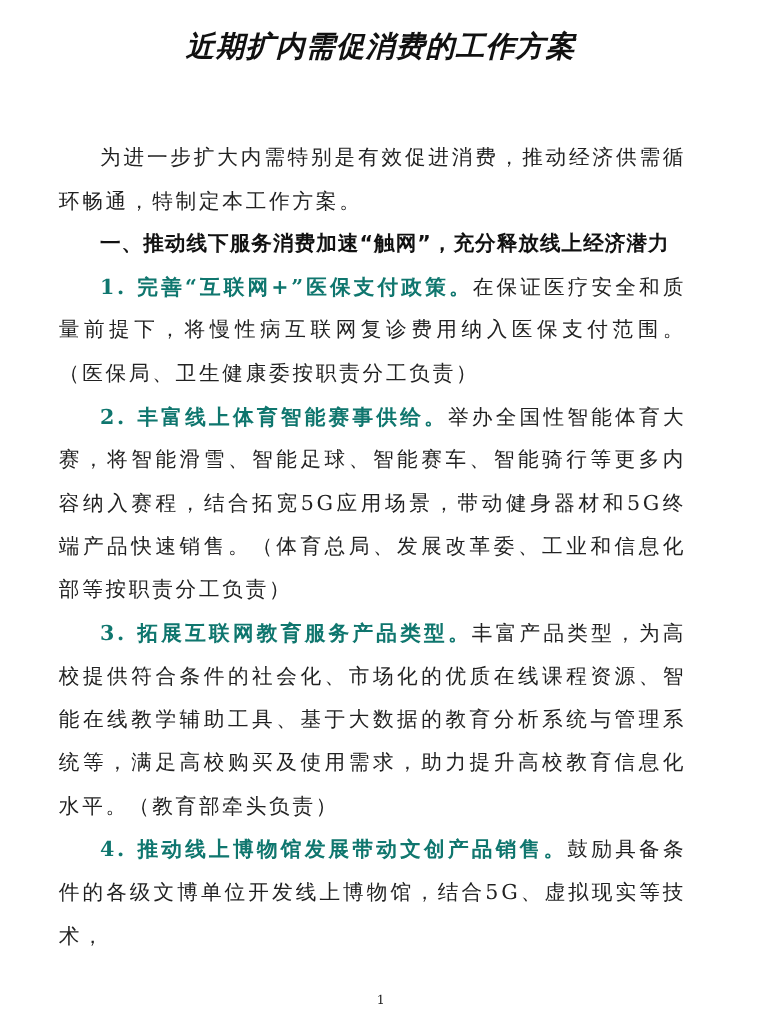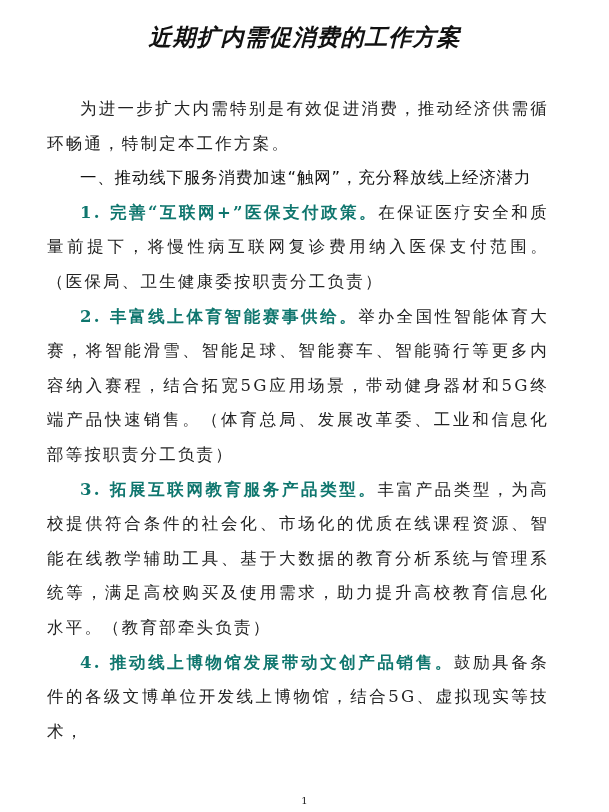--- a/index.html
+++ b/index.html
@@ -1,24 +1,24 @@
 <!DOCTYPE html>
 <html><head>
 <meta charset="utf-8">
 <style>
   html, body { margin:0; padding:0; background:#ffffff; }
   body { width:609px; height:812px; position:relative; overflow:hidden;
          font-family:"DejaVu Serif","Liberation Serif",serif; color:#1a1a1a; }
   .title { position:absolute; top:22px; left:0; width:609px; text-align:center;
            font-size:23px; font-weight:bold; letter-spacing:1px; color:#111;font-style:italic; }
-  .body { position:absolute; top:92px; left:47px; width:502px; }
+  .body { position:absolute; top:109px; left:47px; width:502px; }
   .para { margin:0; font-size:16.5px; line-height:34.6px; text-align:justify;
           text-indent:2em; letter-spacing:2.2px; color:#222; }
   .para.heading { font-family:"DejaVu Sans","Liberation Sans",sans-serif;
-                  font-weight:normal; letter-spacing:0.8px; color:#111; }
+                  font-weight:bold; letter-spacing:0.8px; color:#111; }
   .lead { font-weight:bold; color:#0f766e; }
   .pnum { position:absolute; top:795px; left:0; width:609px; text-align:center;
           font-size:10px; color:#222; }
 </style>
 </head>
 <body>
 
 <div>
   <div class="title">近期扩内需促消费的工作方案</div>
 

